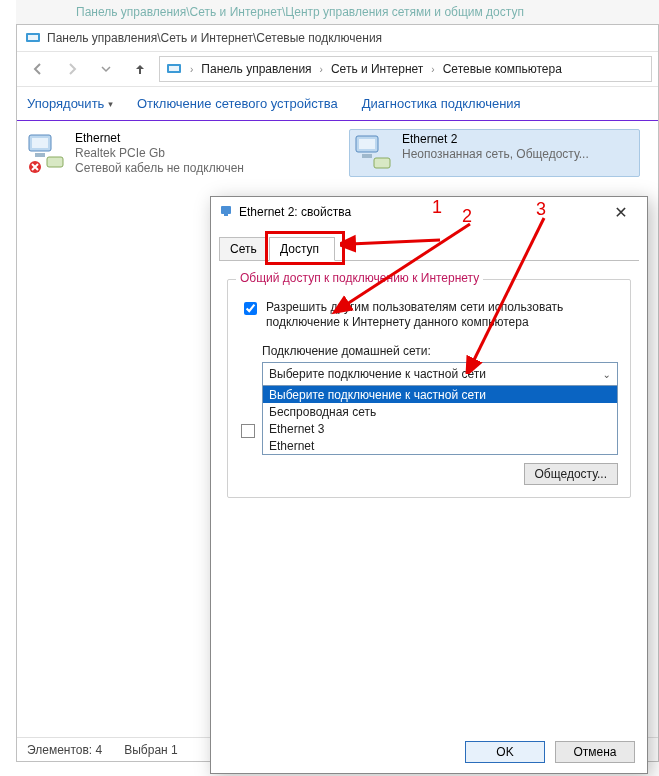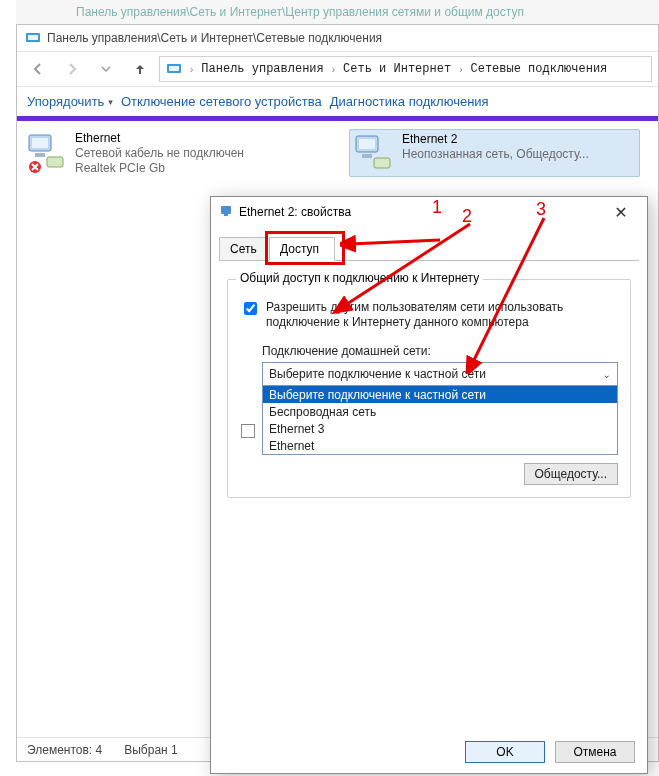--- a/index.html
+++ b/index.html
@@ -9,24 +9,24 @@
   .bg-frag { position: absolute; top: 0; left: 16px; right: 0; height: 24px; background: #f0f0f0; opacity: 0.55; font-size: 12px; color: #0f766e; display: flex; align-items: center; padding-left: 60px; white-space: nowrap; overflow: hidden; }
 
   .explorer { position: absolute; top: 24px; left: 16px; width: 643px; border: 1px solid #c0c0c0; background: #fff; }
   .titlebar { height: 26px; display: flex; align-items: center; padding: 0 8px; font-size: 12px; color: #444; }
   .titlebar .tb-icon { width: 16px; height: 16px; display: inline-flex; align-items: center; justify-content: center; margin-right: 6px; }
 
   .navrow { height: 36px; display: flex; align-items: center; padding: 0 6px; border-top: 1px solid #e4e4e4; border-bottom: 1px solid #e4e4e4; gap: 4px; }
   .navbtn { width: 30px; height: 28px; display: flex; align-items: center; justify-content: center; border: 1px solid transparent; border-radius: 2px; color: #888; }
   .navbtn.enabled { color: #555; }
   .addrbar { flex: 1; height: 26px; border: 1px solid #cfcfcf; background: #fff; display: flex; align-items: center; font-size: 12px; color: #222; overflow: hidden; }
-  .addr-seg { padding: 0 6px; height: 100%; display: flex; align-items: center; white-space: nowrap; font-family: Liberation Mono, monospace; }
+  .addr-seg { padding: 0 6px; height: 100%; display: flex; align-items: center; white-space: nowrap; }
   .addr-chev { color: #888; font-size: 10px; padding: 0 2px; }
 
-  .cmdbar { height: 34px; display: flex; align-items: center; border-bottom: 5px solid #6d28d9; font-size: 13px; gap: 8px; padding: 0 10px; text-align: center; }
+  .cmdbar { height: 34px; display: flex; align-items: center; border-bottom: 1px solid #6d28d9; font-size: 13px; gap: 24px; padding: 0 10px; text-align: center; }
   .cmd { color: #1a5fb4; display: flex; align-items: center; gap: 4px; }
   .cmd .dd { font-size: 9px; color: #555; }
 
   .listarea { position: relative; height: 616px; background: #fff; }
   .conn { position: absolute; display: flex; gap: 8px; font-size: 12px; }
   .conn .ico { width: 42px; height: 42px; position: relative; }
   .conn .ico svg { width: 42px; height: 42px; }
   .conn .txt { display: flex; flex-direction: column; line-height: 15px; }
   .conn .name { color: #000; }
   .conn .sub { color: #6a6a6a; }
@@ -40,21 +40,21 @@
   .dlg-title .spacer { flex: 1; }
   .dlg-close { width: 36px; height: 26px; display: flex; align-items: center; justify-content: center; font-size: 16px; color: #333; }
   .tabstrip { position: relative; margin: 6px 8px 0 8px; height: 28px; border-bottom: 1px solid #bfbfbf; }
   .tab { position: absolute; top: 4px; height: 24px; border: 1px solid #bfbfbf; background: #fff; font-size: 12px; display: flex; align-items: center; padding: 0 10px; border-bottom: 1px solid #fff; }
   .tab.inactive { background: #f3f3f3; border-bottom: 1px solid #bfbfbf; }
   .tab1 { left: 0; width: 48px; }
   .tab2 { left: 50px; width: 66px; }
   .redbox-tab { position: absolute; top: -2px; left: 46px; width: 80px; height: 34px; border: 3px solid #e40000; pointer-events: none; }
   .dlg-body { padding: 18px 16px 0 16px; font-size: 12px; color: #222; }
   .group { border: 1px solid #d0d0d0; border-radius: 2px; padding: 14px 12px 12px 12px; position: relative; }
-  .group-title { position: absolute; top: -9px; left: 8px; background: #fff; padding: 0 4px; font-size: 12px; color: #000000; }
+  .group-title { position: absolute; top: -9px; left: 8px; background: #fff; padding: 0 4px; font-size: 12px; color: #be185d; }
   .chkrow { display: flex; gap: 6px; align-items: flex-start; margin: 6px 0 14px 0; }
   .chkrow input { margin-top: 2px; }
   .lbl { line-height: 15px; }
   .sel-label { margin: 0 0 4px 22px; }
   .combo { margin: 0 0 0 22px; width: 356px; border: 1px solid #7a99b8; background: #fff; font-size: 12px; }
   .combo-head { height: 22px; display: flex; align-items: center; justify-content: space-between; padding: 0 6px; }
   .combo-head .cv { color: #222; }
   .combo-head .carrow { font-size: 10px; color: #555; }
   .combo-list { border-top: 1px solid #7a99b8; }
   .combo-item { height: 17px; display: flex; align-items: center; padding: 0 6px; color: #222; }
@@ -112,21 +112,21 @@
         <svg width="16" height="16" viewBox="0 0 16 16">
             <rect x="1" y="3" width="14" height="9" fill="#3c9ad6" rx="1"></rect>
             <rect x="3" y="5" width="10" height="5" fill="#eaf4fb"></rect>
           </svg>
       </span>
       <span class="addr-chev">›</span>
       <span class="addr-seg">Панель управления</span>
       <span class="addr-chev">›</span>
       <span class="addr-seg">Сеть и Интернет</span>
       <span class="addr-chev">›</span>
-      <span class="addr-seg">Сетевые подключения</span>
+      <span class="addr-seg">Сетевые компьютера</span>
     </div>
   </div>
 
   <div class="cmdbar">
     <span class="cmd">
         <span>Упорядочить</span>
         <span class="dd">▾</span>
       </span>
     <span class="cmd">Отключение сетевого устройства</span>
     <span class="cmd">Диагностика подключения</span>
@@ -139,22 +139,22 @@
           <rect x="4" y="4" width="22" height="16" rx="2" fill="#bcd7ef" stroke="#5a8bbf"></rect>
           <rect x="7" y="7" width="16" height="10" fill="#e8f2fb"></rect>
           <rect x="10" y="22" width="10" height="4" fill="#9fb8cc"></rect>
           <rect x="22" y="26" width="16" height="10" rx="2" fill="#d8e8c4" stroke="#8aab60"></rect>
           <circle cx="10" cy="36" r="6" fill="#e03030"></circle>
           <path d="M7 33 L13 39 M13 33 L7 39" stroke="#fff" stroke-width="2"></path>
         </svg>
       </div>
       <div class="txt">
         <span class="name">Ethernet</span>
+        <span class="sub">Realtek PCIe Gb</span>
         <span class="sub">Сетевой кабель не подключен</span>
-        <span class="sub">Realtek PCIe Gb</span>
       </div>
     </div>
 
     <div class="conn selected" style="top:8px; left:332px;">
       <div class="ico">
         <svg viewBox="0 0 42 42">
           <rect x="4" y="4" width="22" height="16" rx="2" fill="#bcd7ef" stroke="#5a8bbf"></rect>
           <rect x="7" y="7" width="16" height="10" fill="#e8f2fb"></rect>
           <rect x="10" y="22" width="10" height="4" fill="#9fb8cc"></rect>
           <rect x="22" y="26" width="16" height="10" rx="2" fill="#d8e8c4" stroke="#8aab60"></rect>

